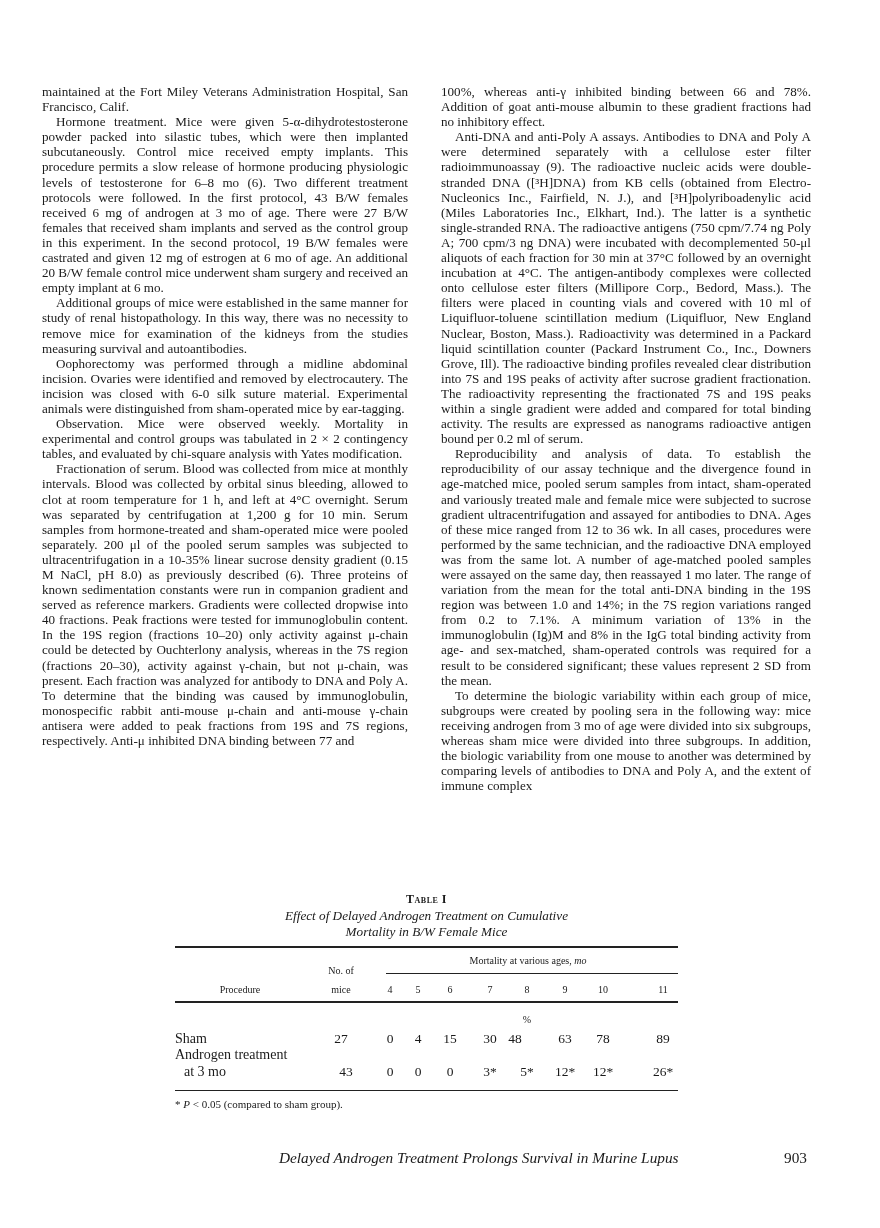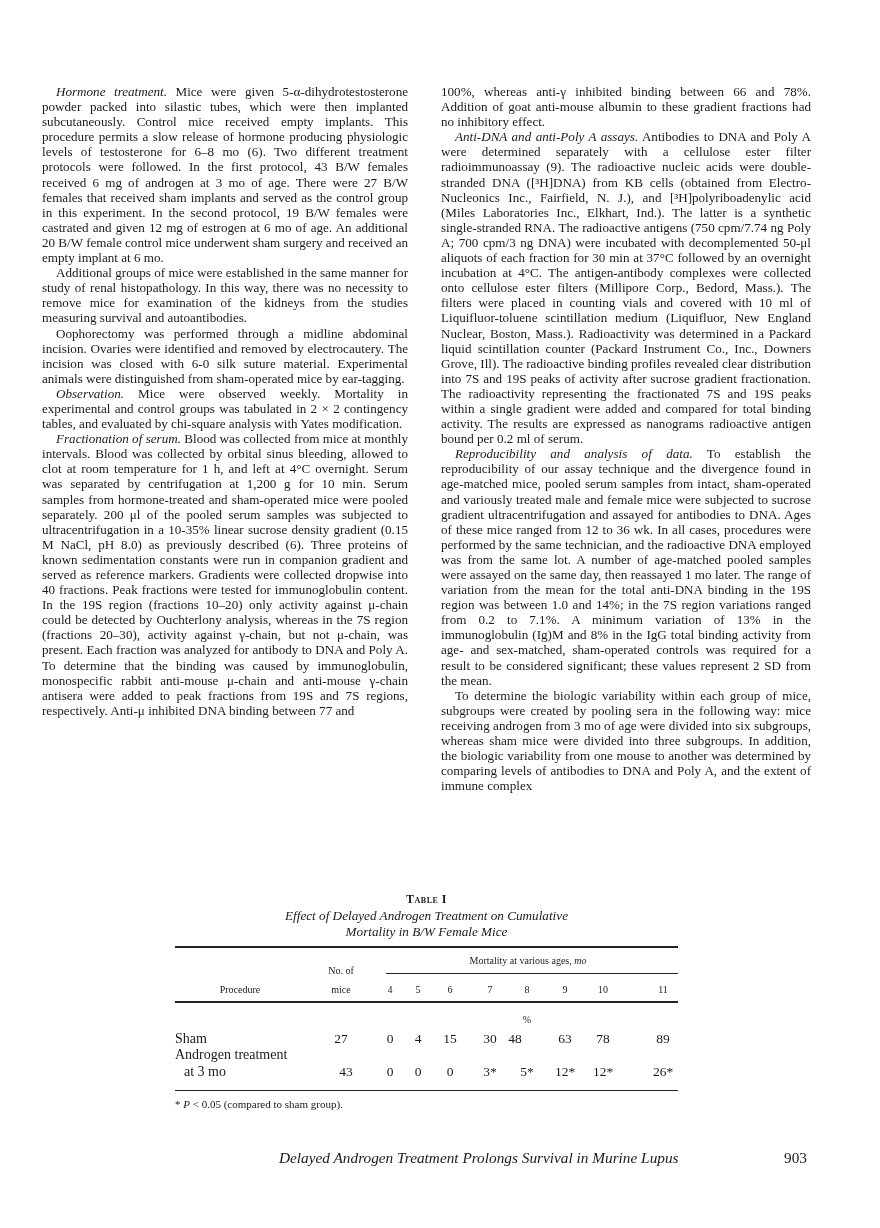--- a/index.html
+++ b/index.html
@@ -10,21 +10,21 @@
   }
   .col {
     position: absolute; top: 84px; width: 366px;
     font-size: 13.1px; line-height: 15.1px;
     text-align: justify; hyphens: none;
   }
   .col.left { left: 42px; }
   .col.right { left: 441px; width: 370px; }
   .col p { margin: 0; text-indent: 14px; }
   .col p.noindent { text-indent: 0; }
-  .col .head { font-style: italic; }
+  .col .head { }
 
   .table-wrap { position: absolute; left: 175px; top: 892px; width: 503px; }
   .table-label {
     text-align: center; font-size: 12px; letter-spacing: 0.5px; font-weight: bold;
     font-variant: small-caps; margin-bottom: 1px;
   }
   .table-caption {
     text-align: center; font-style: italic; font-size: 13.2px; line-height: 16px;
   }
   .rule { position: absolute; height: 1.5px; background: #222; }
@@ -37,20 +37,21 @@
   .footnote i { font-style: italic; }
   .running {
     position: absolute; left: 279px; top: 1149px; font-size: 15.3px; font-style: italic;
   }
   .pagenum { position: absolute; left: 784px; top: 1149px; font-size: 15.3px; }
 </style>
 </head>
 <body>
 
 <div class="col left">
+  <p class="noindent">maintained at the Fort Miley Veterans Administration Hospital, San Francisco, Calif.</p>
   <p><span class="head">Hormone treatment.</span><span> Mice were given 5-α-dihydrotestosterone powder packed into silastic tubes, which were then implanted subcutaneously. Control mice received empty implants. This procedure permits a slow release of hormone producing physiologic levels of testosterone for 6–8 mo (6). Two different treatment protocols were followed. In the first protocol, 43 B/W females received 6 mg of androgen at 3 mo of age. There were 27 B/W females that received sham implants and served as the control group in this experiment. In the second protocol, 19 B/W females were castrated and given 12 mg of estrogen at 6 mo of age. An additional 20 B/W female control mice underwent sham surgery and received an empty implant at 6 mo.</span></p>
   <p>Additional groups of mice were established in the same manner for study of renal histopathology. In this way, there was no necessity to remove mice for examination of the kidneys from the studies measuring survival and autoantibodies.</p>
   <p>Oophorectomy was performed through a midline abdominal incision. Ovaries were identified and removed by electrocautery. The incision was closed with 6-0 silk suture material. Experimental animals were distinguished from sham-operated mice by ear-tagging.</p>
   <p><span class="head">Observation.</span><span> Mice were observed weekly. Mortality in experimental and control groups was tabulated in 2 × 2 contingency tables, and evaluated by chi-square analysis with Yates modification.</span></p>
   <p><span class="head">Fractionation of serum.</span><span> Blood was collected from mice at monthly intervals. Blood was collected by orbital sinus bleeding, allowed to clot at room temperature for 1 h, and left at 4°C overnight. Serum was separated by centrifugation at 1,200 g for 10 min. Serum samples from hormone-treated and sham-operated mice were pooled separately. 200 μl of the pooled serum samples was subjected to ultracentrifugation in a 10-35% linear sucrose density gradient (0.15 M NaCl, pH 8.0) as previously described (6). Three proteins of known sedimentation constants were run in companion gradient and served as reference markers. Gradients were collected dropwise into 40 fractions. Peak fractions were tested for immunoglobulin content. In the 19S region (fractions 10–20) only activity against μ-chain could be detected by Ouchterlony analysis, whereas in the 7S region (fractions 20–30), activity against γ-chain, but not μ-chain, was present. Each fraction was analyzed for antibody to DNA and Poly A. To determine that the binding was caused by immunoglobulin, monospecific rabbit anti-mouse μ-chain and anti-mouse γ-chain antisera were added to peak fractions from 19S and 7S regions, respectively. Anti-μ inhibited DNA binding between 77 and</span></p>
 </div>
 
 <div class="col right">
   <p class="noindent">100%, whereas anti-γ inhibited binding between 66 and 78%. Addition of goat anti-mouse albumin to these gradient fractions had no inhibitory effect.</p>
   <p><span class="head">Anti-DNA and anti-Poly A assays.</span><span> Antibodies to DNA and Poly A were determined separately with a cellulose ester filter radioimmunoassay (9). The radioactive nucleic acids were double-stranded DNA ([³H]DNA) from KB cells (obtained from Electro-Nucleonics Inc., Fairfield, N. J.), and [³H]polyriboadenylic acid (Miles Laboratories Inc., Elkhart, Ind.). The latter is a synthetic single-stranded RNA. The radioactive antigens (750 cpm/7.74 ng Poly A; 700 cpm/3 ng DNA) were incubated with decomplemented 50-μl aliquots of each fraction for 30 min at 37°C followed by an overnight incubation at 4°C. The antigen-antibody complexes were collected onto cellulose ester filters (Millipore Corp., Bedord, Mass.). The filters were placed in counting vials and covered with 10 ml of Liquifluor-toluene scintillation medium (Liquifluor, New England Nuclear, Boston, Mass.). Radioactivity was determined in a Packard liquid scintillation counter (Packard Instrument Co., Inc., Downers Grove, Ill). The radioactive binding profiles revealed clear distribution into 7S and 19S peaks of activity after sucrose gradient fractionation. The radioactivity representing the fractionated 7S and 19S peaks within a single gradient were added and compared for total binding activity. The results are expressed as nanograms radioactive antigen bound per 0.2 ml of serum.</span></p>

